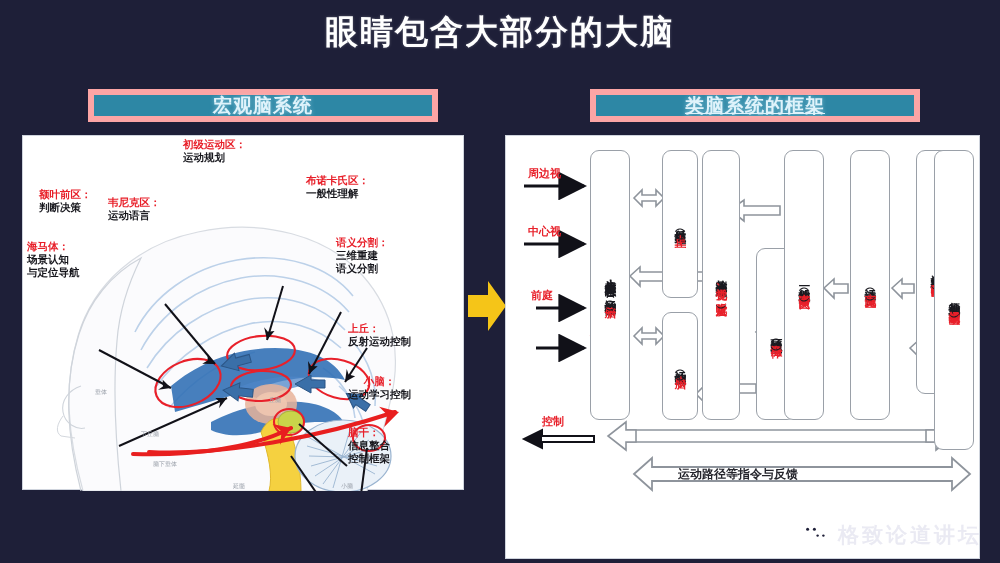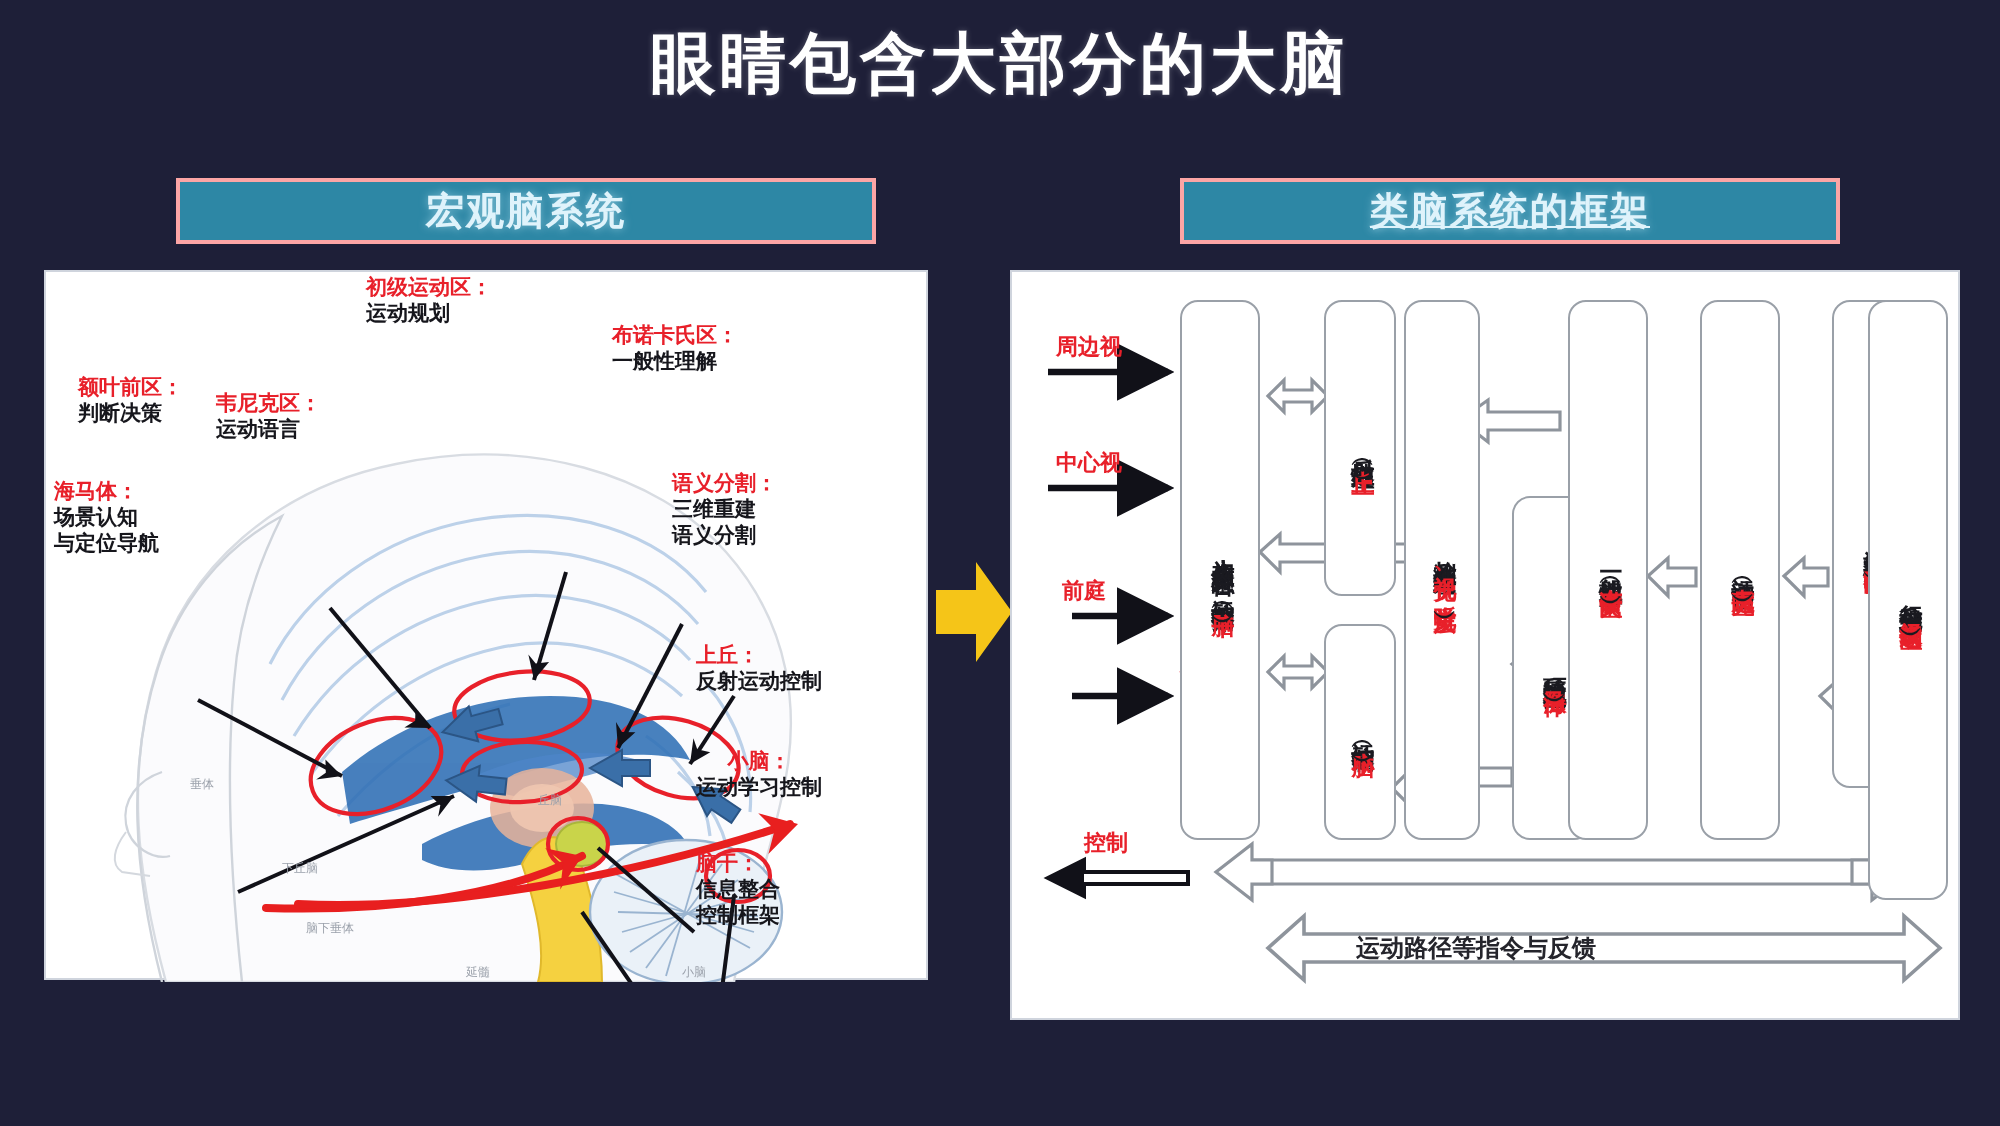--- a/index.html
+++ b/index.html
@@ -22,31 +22,31 @@
   }
 
   
   .sec-bar {
     position: absolute; height: 33px;
     background: #2d87a5;
     display: flex; align-items: center; justify-content: center;
     color: #dff3fb; font-size: 19px; font-weight: bold;
     letter-spacing: 1px;
     text-shadow: 0 0 4px rgba(200,240,255,.55);
-    border: 2px solid #fca5a5;
+    border: 6px solid #fca5a5;
   }
   .sec-bar.left  { left: 88px;  top: 89px; width: 350px; }
   .sec-bar.right { left: 590px; top: 89px; width: 330px; text-decoration: underline; }
 
   
   .panel {
     position: absolute; background: #ffffff; border: 1px solid #cfd4dd;
   }
   .panel.left  { left: 22px;  top: 135px; width: 442px; height: 355px; }
-  .panel.right { left: 505px; top: 135px; width: 475px; height: 375px; }
+  .panel.right { left: 505px; top: 135px; width: 475px; height: 424px; }
 
   
   .yellow-arrow {
     position: absolute; left: 468px; top: 281px;
     width: 38px; height: 50px;
   }
 
   
   .brain-wrap { position: absolute; inset: 0; }
   .brain-svg { position: absolute; left: 0; top: 0; }
@@ -235,21 +235,21 @@
       <div class="blabel" style="left:160px; top:2px;">
         <span class="hd">初级运动区：</span><br>
         <span class="bd">运动规划</span>
       </div>
 
       <div class="blabel" style="left:16px; top:52px;">
         <span class="hd">额叶前区：</span><br>
         <span class="bd">判断决策</span>
       </div>
 
-      <div class="blabel" style="left:283px; top:26px;">
+      <div class="blabel" style="left:283px; top:38px;">
         <span class="hd">布诺卡氏区：</span><br>
         <span class="bd">一般性理解</span>
       </div>
 
       <div class="blabel" style="left:4px; top:104px;">
         <span class="hd">海马体：</span><br>
         <span class="bd">场景认知</span><br>
         <span class="bd">与定位导航</span>
       </div>
 
@@ -389,14 +389,27 @@
         <div class="vtext"><span>逻辑分析与决策（</span><span class="rd">额叶前区</span><span>）</span></div>
       </div>
 
       <div class="fbox" style="left:428px; top:14px; width:40px; height:300px;">
         <div class="vtext"><span>行动规划与指令（</span><span class="rd">初级运动区</span><span>）</span></div>
       </div>
 
     </div>
   </div>
 
+  <div class="wm">
+    <svg width="30" height="26" viewBox="0 0 30 26">
+      <ellipse cx="11" cy="9.5" rx="10.5" ry="8.6" fill="#ffffff" opacity=".93"></ellipse>
+      <path d="M6 16.5 L3.2 20.6 L8.6 18.4 Z" fill="#ffffff" opacity=".93"></path>
+      <circle cx="7.6" cy="7.2" r="1.5" fill="#1e1f38"></circle>
+      <circle cx="14.4" cy="7.2" r="1.5" fill="#1e1f38"></circle>
+      <ellipse cx="20.5" cy="15.5" rx="8.6" ry="7.1" fill="#ffffff" opacity=".97"></ellipse>
+      <path d="M25.4 21.2 L28.4 24.6 L27 20 Z" fill="#ffffff" opacity=".97"></path>
+      <circle cx="17.6" cy="13.6" r="1.2" fill="#1e1f38"></circle>
+      <circle cx="23.4" cy="13.6" r="1.2" fill="#1e1f38"></circle>
+    </svg>
+    <span class="wm-text">格致论道讲坛</span>
+  </div>
 
 </div>
 
 </body></html>

